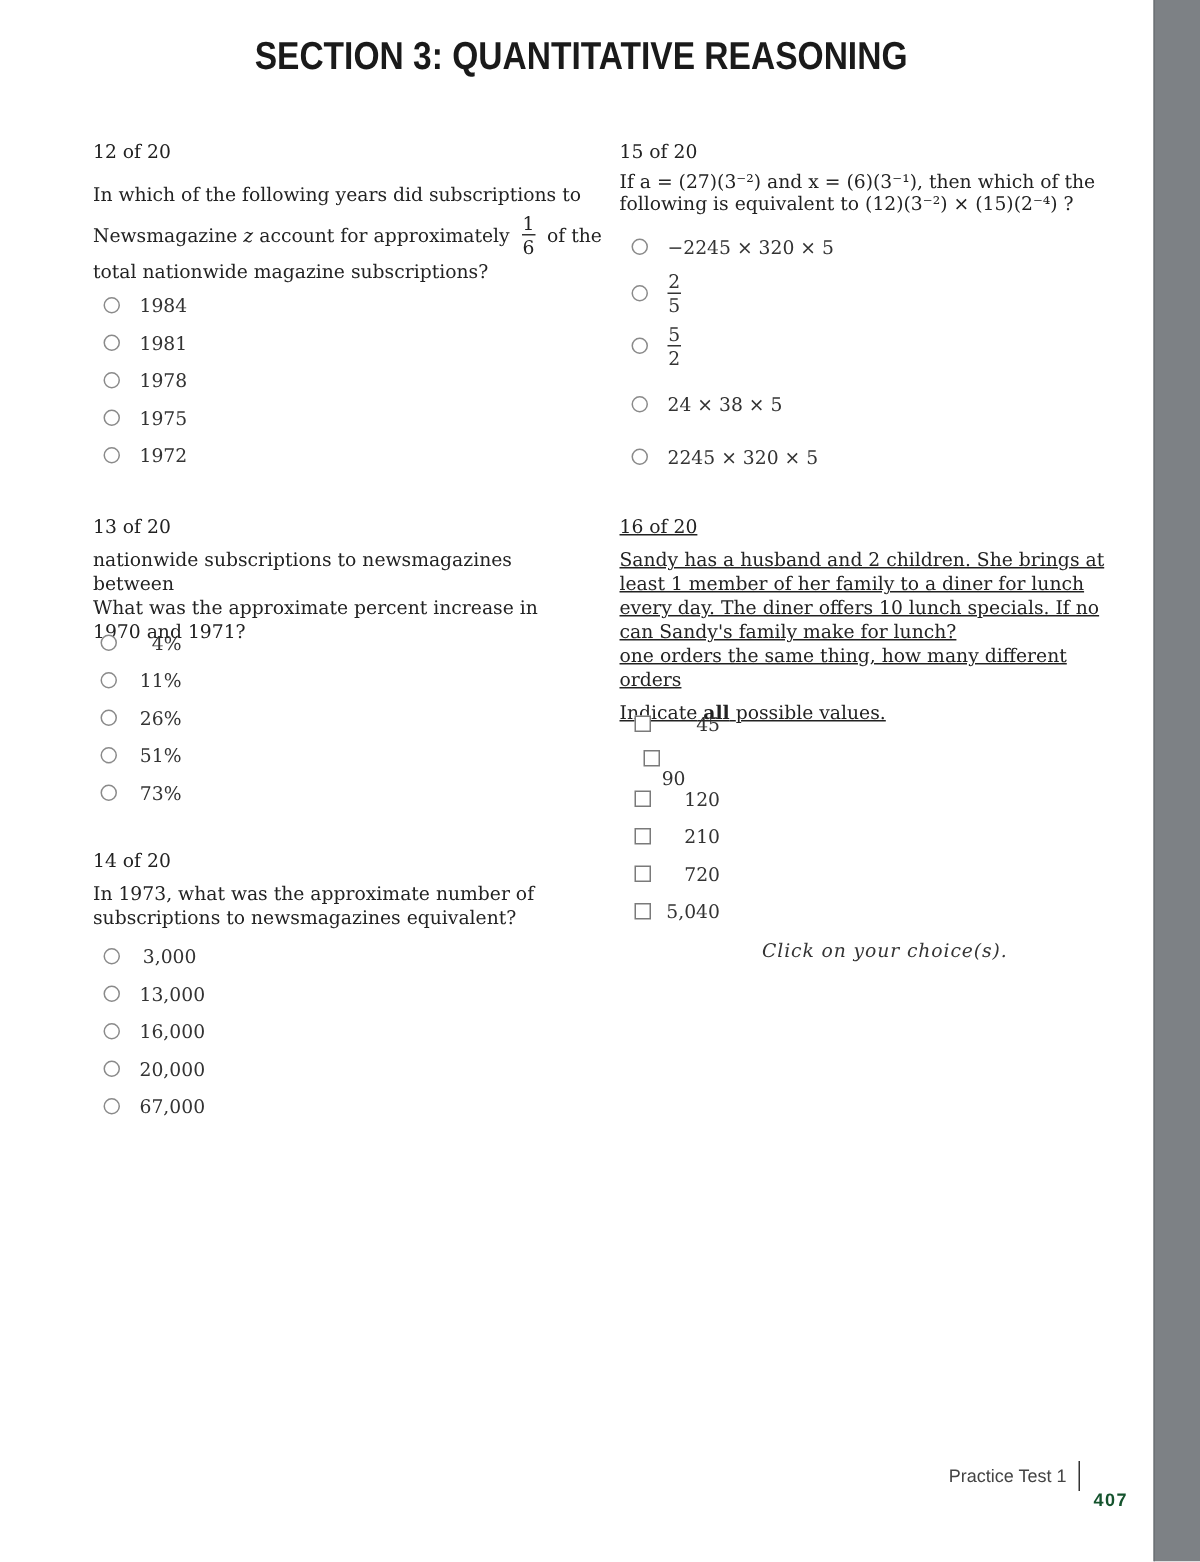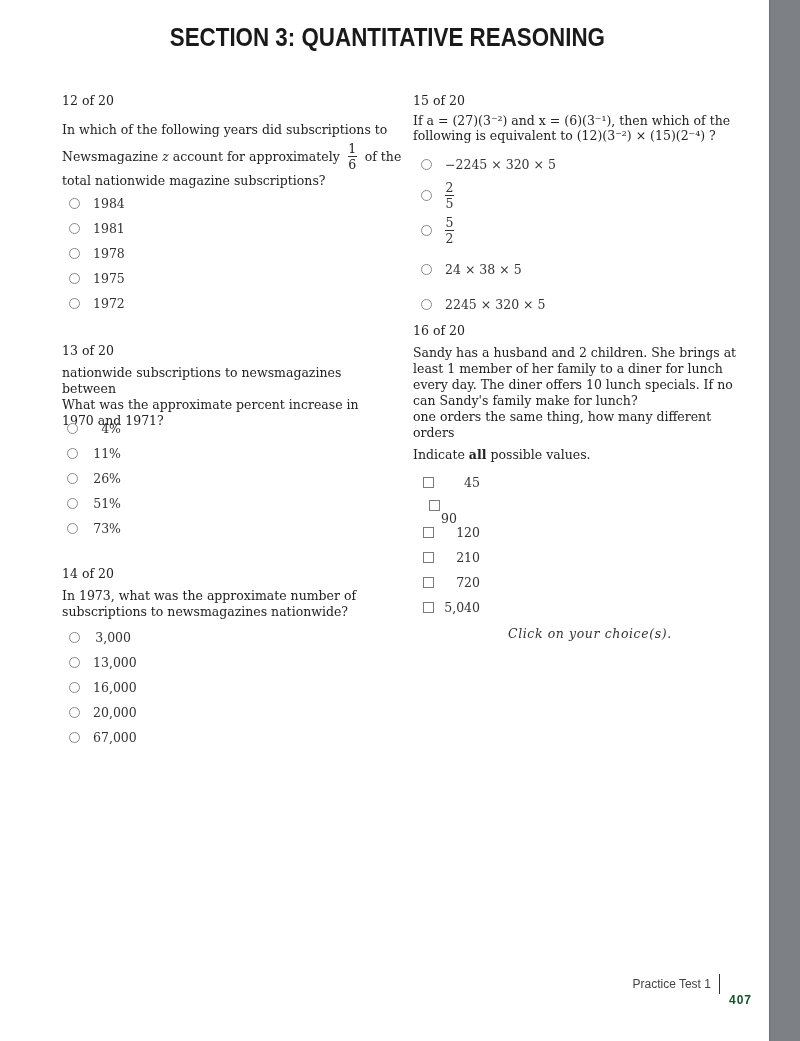--- a/index.html
+++ b/index.html
@@ -110,21 +110,21 @@
   </div>
 <div class="opt" style="left:67px; top:521px;">
     <span class="radio"></span>
     <span class="right-val" style="width:30px">73%</span>
   </div>
 
 <div class="q" style="left:62px; top:566px; width:330px;">
   <div class="qnum">14 of 20</div>
   <div class="stem" style="margin-top:7px;">
     <div>In 1973, what was the approximate number of</div>
-    <div>subscriptions to newsmagazines nationwide?</div>
+    <div>subscriptions to newsmagazines equivalent?</div>
   </div>
 </div>
 <div class="opt" style="left:69px; top:630px;">
     <span class="radio"></span>
     <span class="right-val" style="width:38px">3,000</span>
   </div>
 <div class="opt" style="left:69px; top:655px;">
     <span class="radio"></span>
     <span class="right-val" style="width:38px">13,000</span>
   </div>
@@ -170,21 +170,21 @@
   </div>
 <div class="opt" style="left:421px; top:262px;">
     <span class="radio"></span>
     <span>24 × 38 × 5</span>
   </div>
 <div class="opt" style="left:421px; top:297px;">
     <span class="radio"></span>
     <span>2245 × 320 × 5</span>
   </div>
 
-<div class="q" style="left:413px; top:323px; width:340px;">
+<div class="q" style="left:413px; top:343px; width:340px;text-decoration:underline;">
   <div class="qnum">16 of 20</div>
   <div class="stem" style="margin-top:7px;">
     <div>Sandy has a husband and 2 children. She brings at</div>
     <div>least 1 member of her family to a diner for lunch</div>
     <div>every day. The diner offers 10 lunch specials. If no</div>
     <div>can Sandy's family make for lunch?</div>
     <div>one orders the same thing, how many different orders</div>
   </div>
   <div style="margin-top:6px; font-size:12.5px;">
     <span>Indicate</span>

